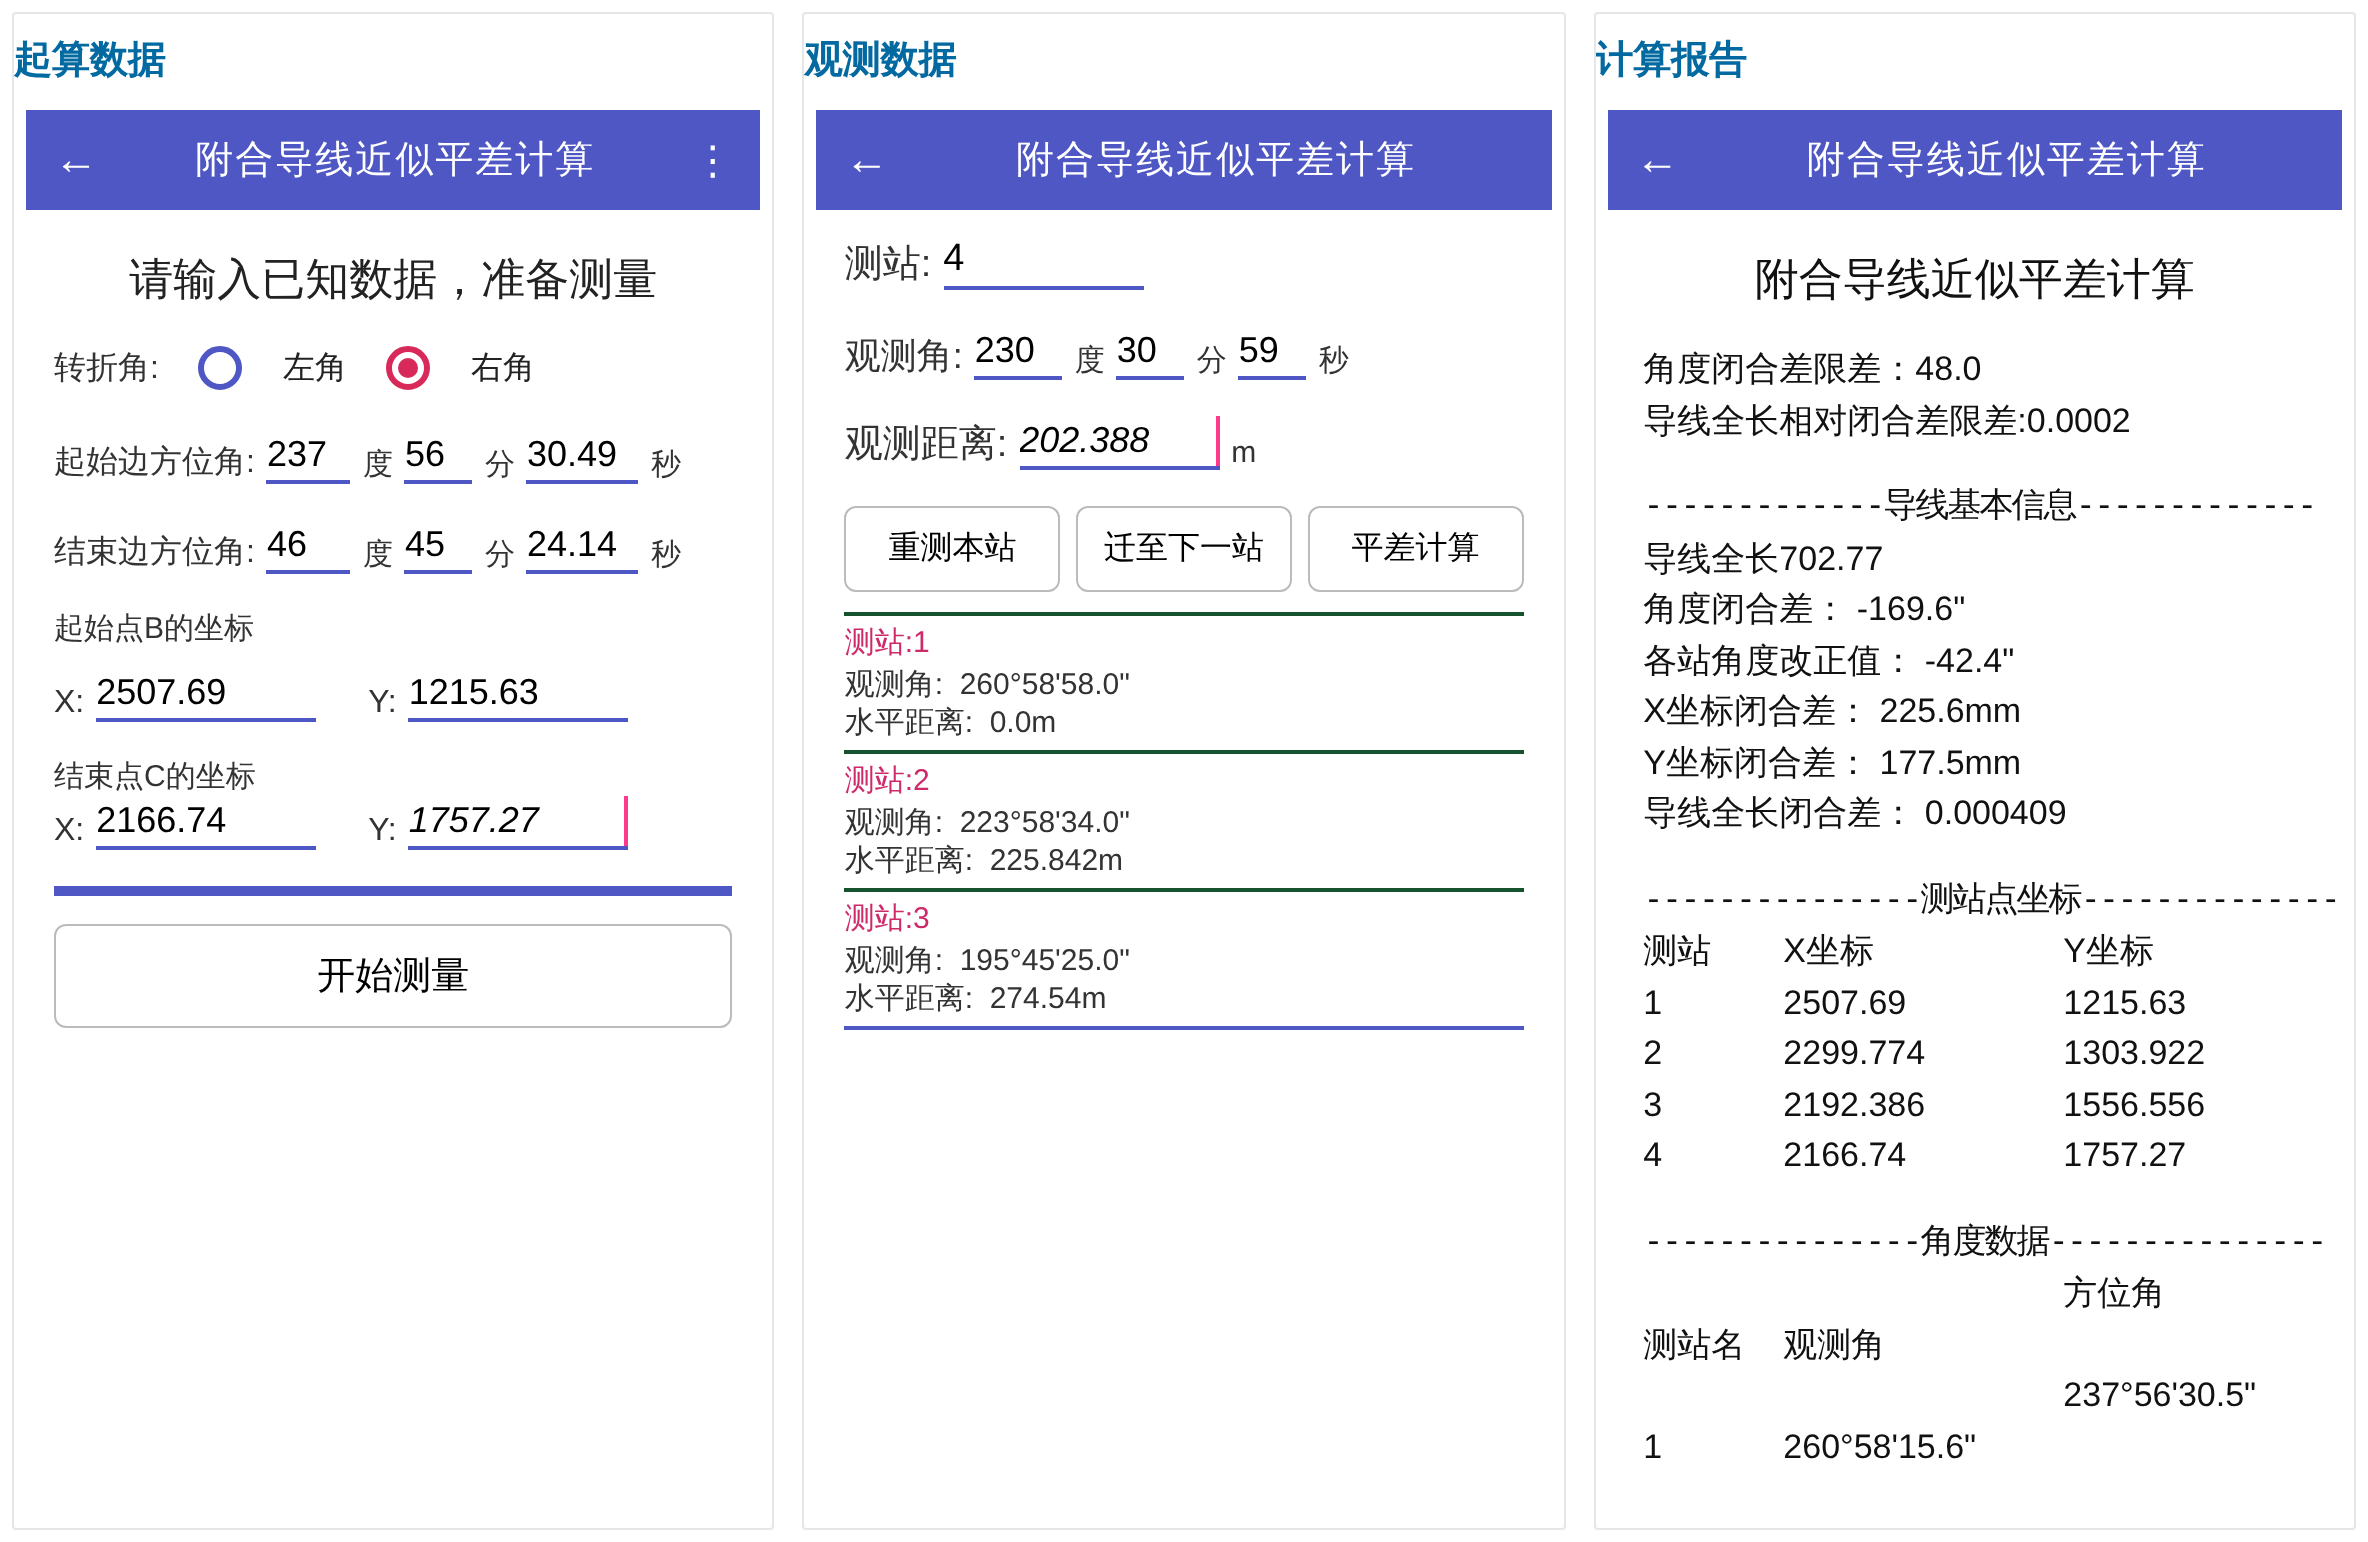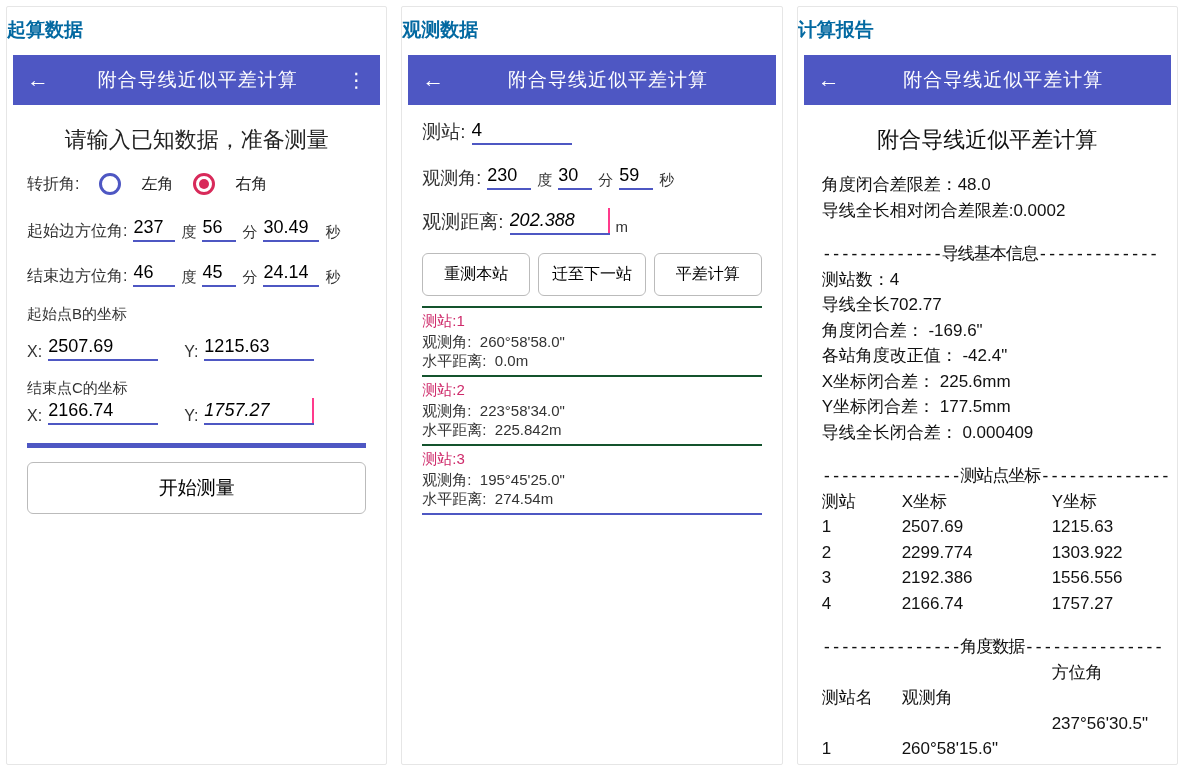--- a/index.html
+++ b/index.html
@@ -97,21 +97,21 @@
       border: 1px solid #bbb; border-radius: 6px; background: #fff; cursor: pointer;
     }
     .station-block { border-top: 2px solid #14532d; padding: 4px 0; }
     .station-block:last-child { border-bottom: 2px solid #4e57c3; }
     .sta-head { color: #ce2a6a; font-size: 15px; margin-bottom: 2px; }
     .sta-line { font-size: 15px; color: #333; }
     
     .report { padding: 12px 18px; font-size: 17px; line-height: 1.5; color: #111; overflow: hidden; }
     .rpt-title { font-size: 22px; text-align: center; margin: 6px 0 16px; }
     .sep { text-align: left; white-space: nowrap; font-family: monospace; letter-spacing:-1px;}
-    .rpt-row { display: flex; gap: 10px; }
+    .rpt-row { display: flex; }
     .c1 { width: 70px; }
     .c2 { width: 140px; }
   </style>
 </head>
 <body>
 
 <div class="panel">
   <div class="panel-title">起算数据</div>
   <div class="screen">
     <div class="appbar">
@@ -239,21 +239,20 @@
       <span class="title">附合导线近似平差计算</span>
     </div>
     <div class="report">
       <div class="rpt-title">附合导线近似平差计算</div>
 
       <div><span>角度闭合差限差：</span><span>48.0</span></div>
       <div><span>导线全长相对闭合差限差:</span><span>0.0002</span></div>
       <div style="height:18px"></div>
 
       <div class="sep">-------------<span>导线基本信息</span>-------------</div>
-      <div><span>测站数：</span><span>4</span></div>
       <div>导线全长702.77</div>
       <div><span>角度闭合差：</span>&nbsp;<span>-169.6"</span></div>
       <div><span>各站角度改正值：</span>&nbsp;<span>-42.4"</span></div>
       <div><span>X坐标闭合差：</span>&nbsp;<span>225.6mm</span></div>
       <div><span>Y坐标闭合差：</span>&nbsp;<span>177.5mm</span></div>
       <div><span>导线全长闭合差：</span>&nbsp;<span>0.000409</span></div>
       <div style="height:18px"></div>
 
       <div class="sep">---------------<span>测站点坐标</span>---------------</div>
       <div class="rpt-row">

